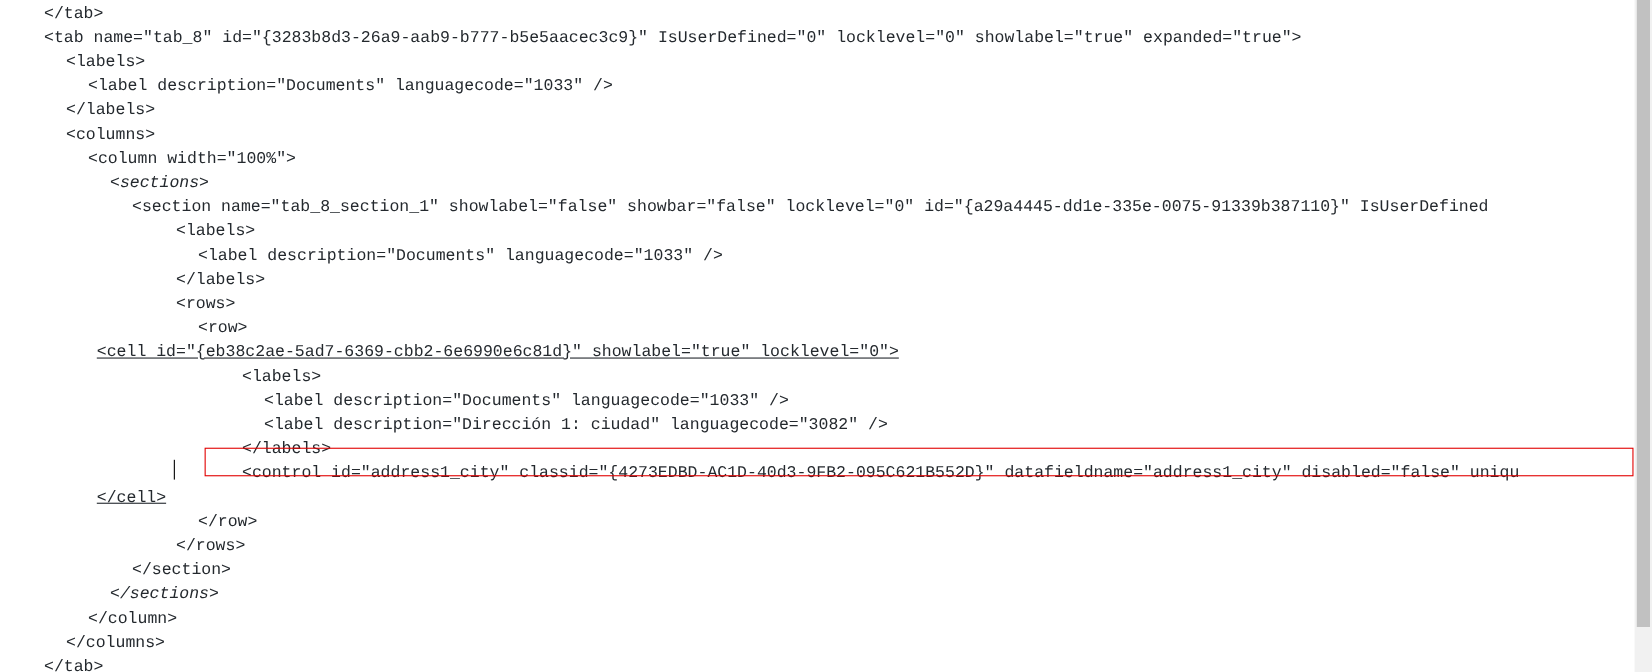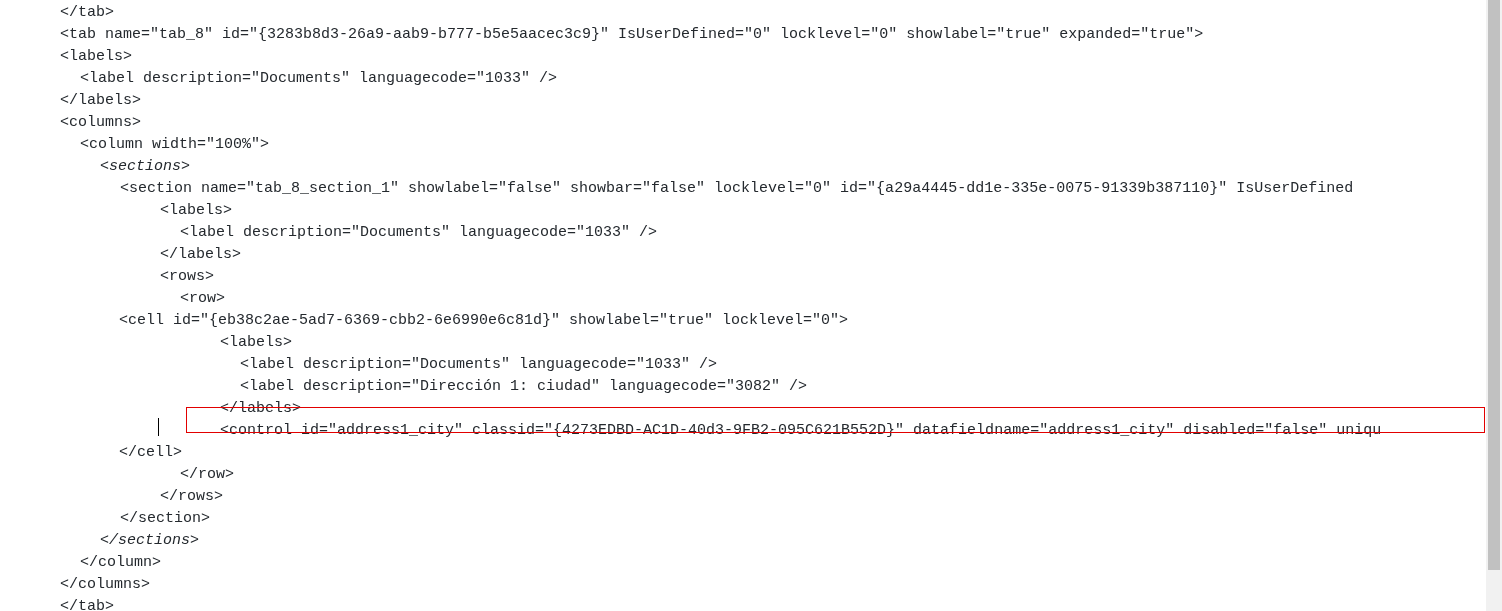--- a/index.html
+++ b/index.html
@@ -15,31 +15,31 @@
     overflow: hidden;
   }
   .code-area {
     position: relative;
     padding: 2px 0 0 0;
     white-space: pre;
     display: block;
   }
   .code-line {
     display: block;
-    padding-left: 60px;
+    padding-left: 40px;
     padding-right: 8px;
     position: relative;
   }
   .indent-1 { padding-left: 60px; }
   .indent-2 { padding-left: 80px; }
   .indent-3 { padding-left: 100px; font-style: italic; }
   .indent-4 { padding-left: 120px; }
   .indent-6 { padding-left: 160px; }
   .indent-7 { padding-left: 180px; }
-  .indent-8 { padding-left: 119px; }
+  .indent-8 { padding-left: 88px; text-decoration: underline; }
   .indent-9 { padding-left: 220px; }
   .indent-10 { padding-left: 240px; }
   .highlight-box {
     position: absolute;
     border: 1.5px solid #e20000;
     box-sizing: border-box;
     pointer-events: none;
   }
   .cursor-bar {
     position: absolute;

